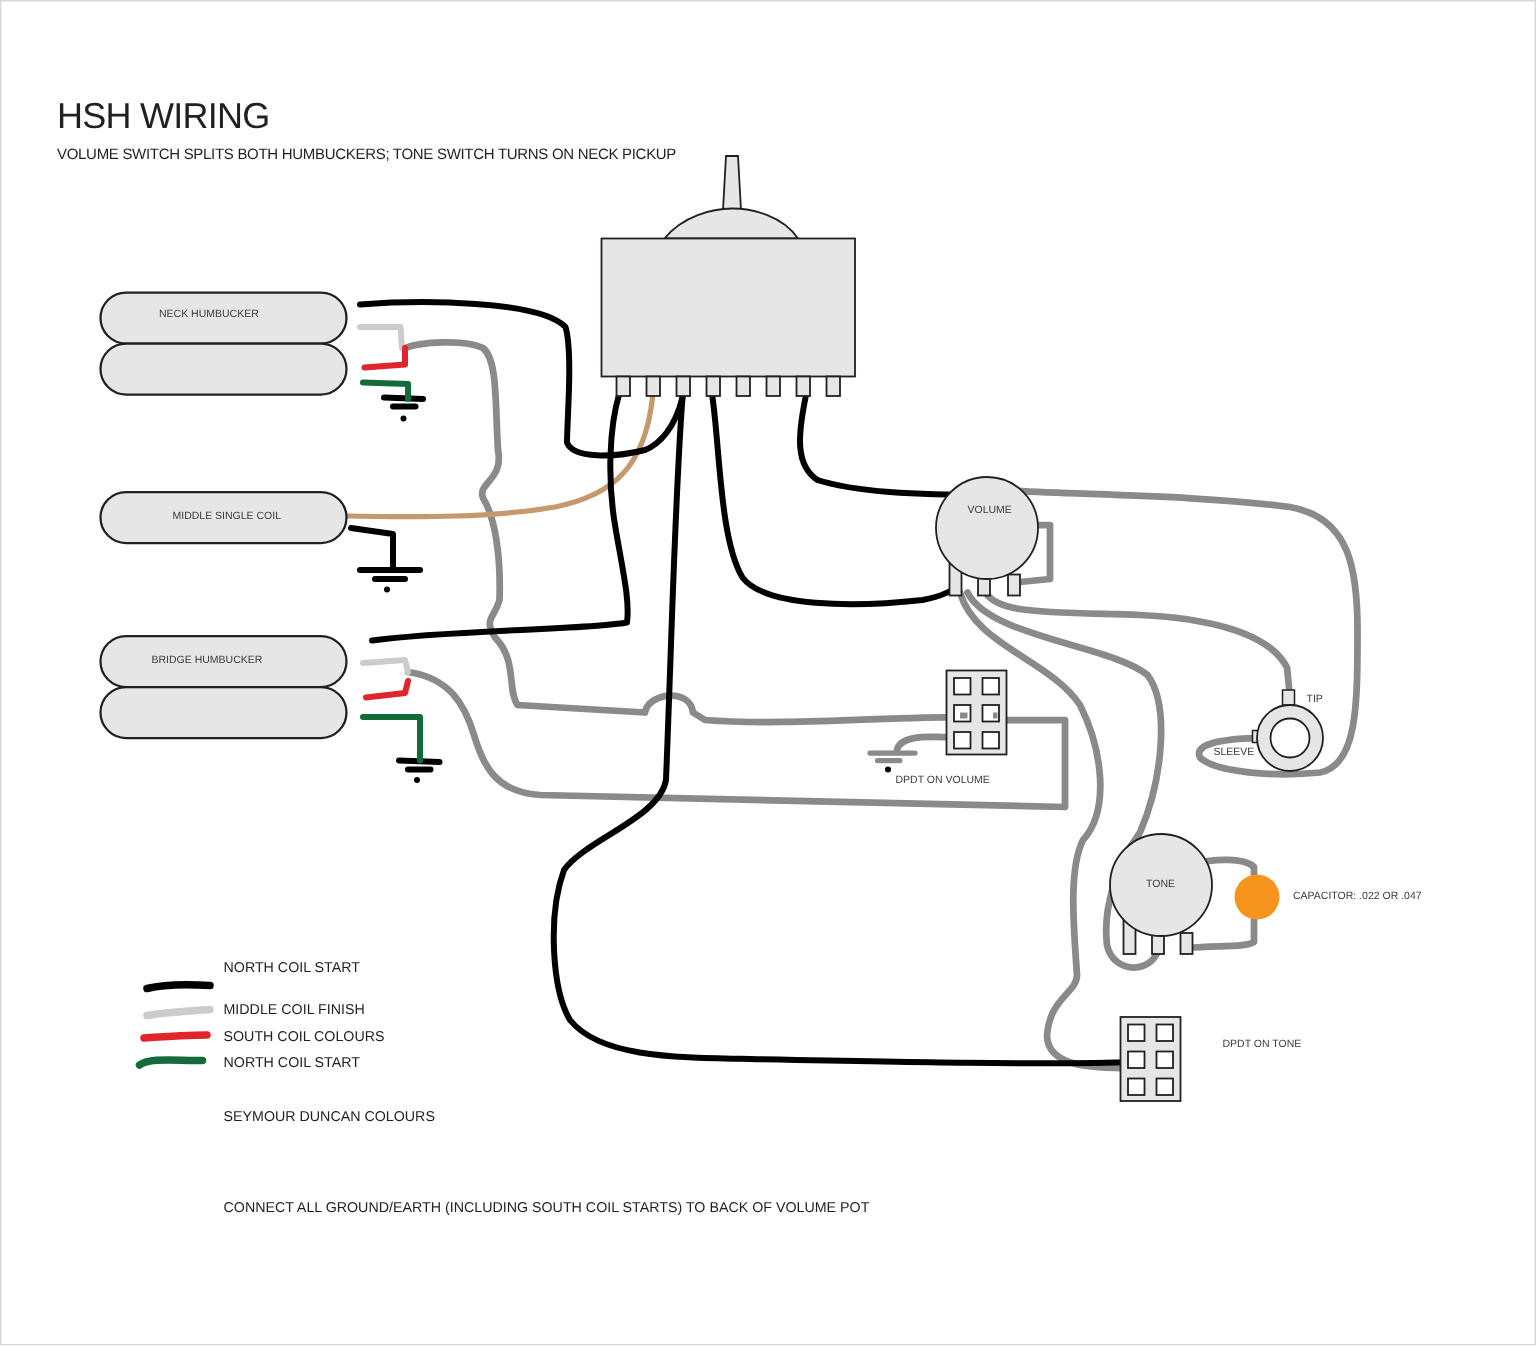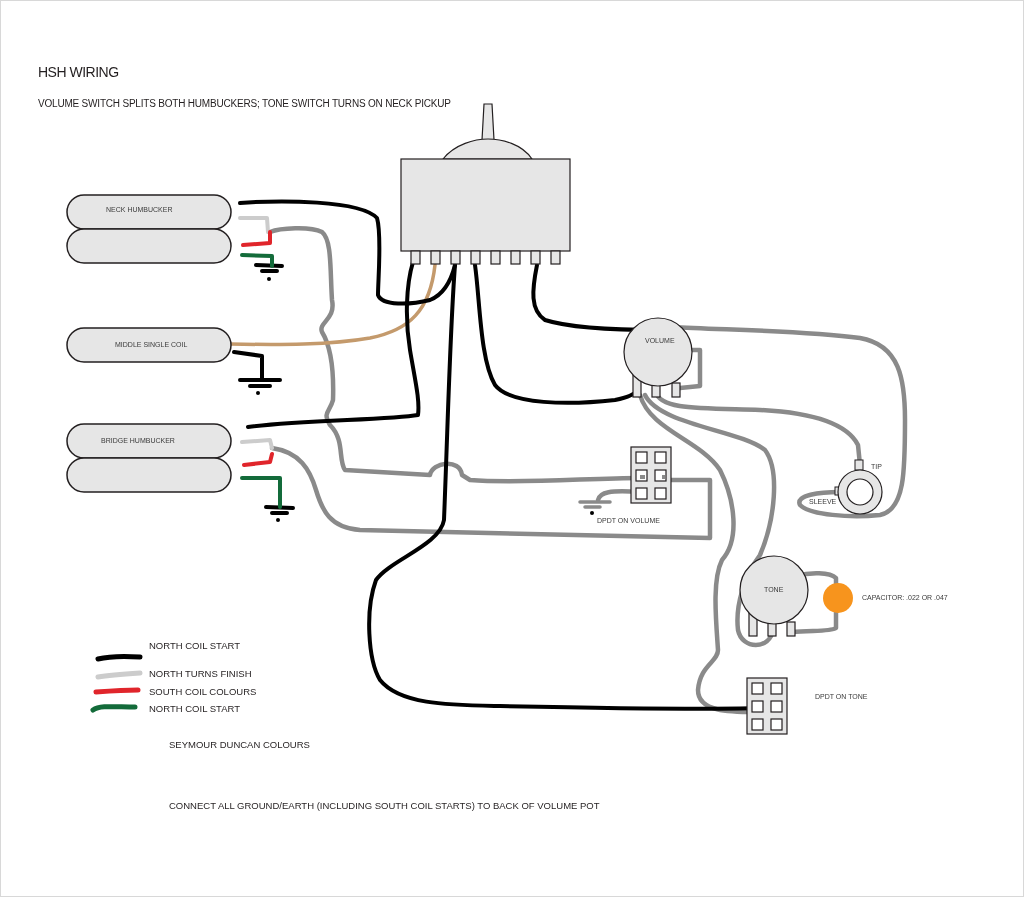--- a/index.html
+++ b/index.html
@@ -1,22 +1,22 @@
 <!DOCTYPE html>
 <html><head>
 <meta charset="utf-8">
 <style>
   html, body { margin: 0; padding: 0; background: #ffffff; }
   body { width: 1024px; height: 897px; position: relative; overflow: hidden; font-family: "Liberation Sans", sans-serif; color: #231f20; }
   .frame { position: absolute; left: 0; top: 0; width: 1022px; height: 895px; border: 1px solid #d8d8d8; }
   svg { position: absolute; left: 0; top: 0; }
-  .title { position: absolute; left: 38px; top: 64px; font-size: 14px; letter-spacing: -0.5px; }
+  .title { position: absolute; left: 38px; top: 64px; font-size: 24px; letter-spacing: -0.5px; }
   .subtitle { position: absolute; left: 38px; top: 98px; font-size: 10px; letter-spacing: -0.2px; }
   .legend-text { position: absolute; left: 149px; font-size: 9.5px; }
-  .note { position: absolute; left: 149px; font-size: 9.5px; margin-left: 20px; }
+  .note { position: absolute; left: 149px; font-size: 9.5px; }
   .comp-label { position: absolute; font-size: 7px; color: #3a3a3a; }
 </style>
 </head>
 <body>
 
 <div class="frame"></div>
 
 <div class="title">HSH WIRING</div>
 <div class="subtitle">VOLUME SWITCH SPLITS BOTH HUMBUCKERS; TONE SWITCH TURNS ON NECK PICKUP</div>
 
@@ -165,18 +165,18 @@
 
 <div class="comp-label" style="left:645px; top:337px;">VOLUME</div>
 <div class="comp-label" style="left:764px; top:586px;">TONE</div>
 <div class="comp-label" style="left:862px; top:594px;">CAPACITOR: .022 OR .047</div>
 <div class="comp-label" style="left:597px; top:517px;">DPDT ON VOLUME</div>
 <div class="comp-label" style="left:815px; top:693px;">DPDT ON TONE</div>
 <div class="comp-label" style="left:871px; top:463px;">TIP</div>
 <div class="comp-label" style="left:809px; top:498px;">SLEEVE</div>
 
 <div class="legend-text" style="top:640px;">NORTH COIL START</div>
-<div class="legend-text" style="top:668px;">NORTH TURNS FINISH</div>
+<div class="legend-text" style="top:668px;">MIDDLE COIL FINISH</div>
 <div class="legend-text" style="top:686px;">SOUTH COIL COLOURS</div>
 <div class="legend-text" style="top:703px;">NORTH COIL START</div>
 
 <div class="note" style="top:739px;">SEYMOUR DUNCAN COLOURS</div>
 <div class="note" style="top:800px;">CONNECT ALL GROUND/EARTH (INCLUDING SOUTH COIL STARTS) TO BACK OF VOLUME POT</div>
 
 </body></html>

